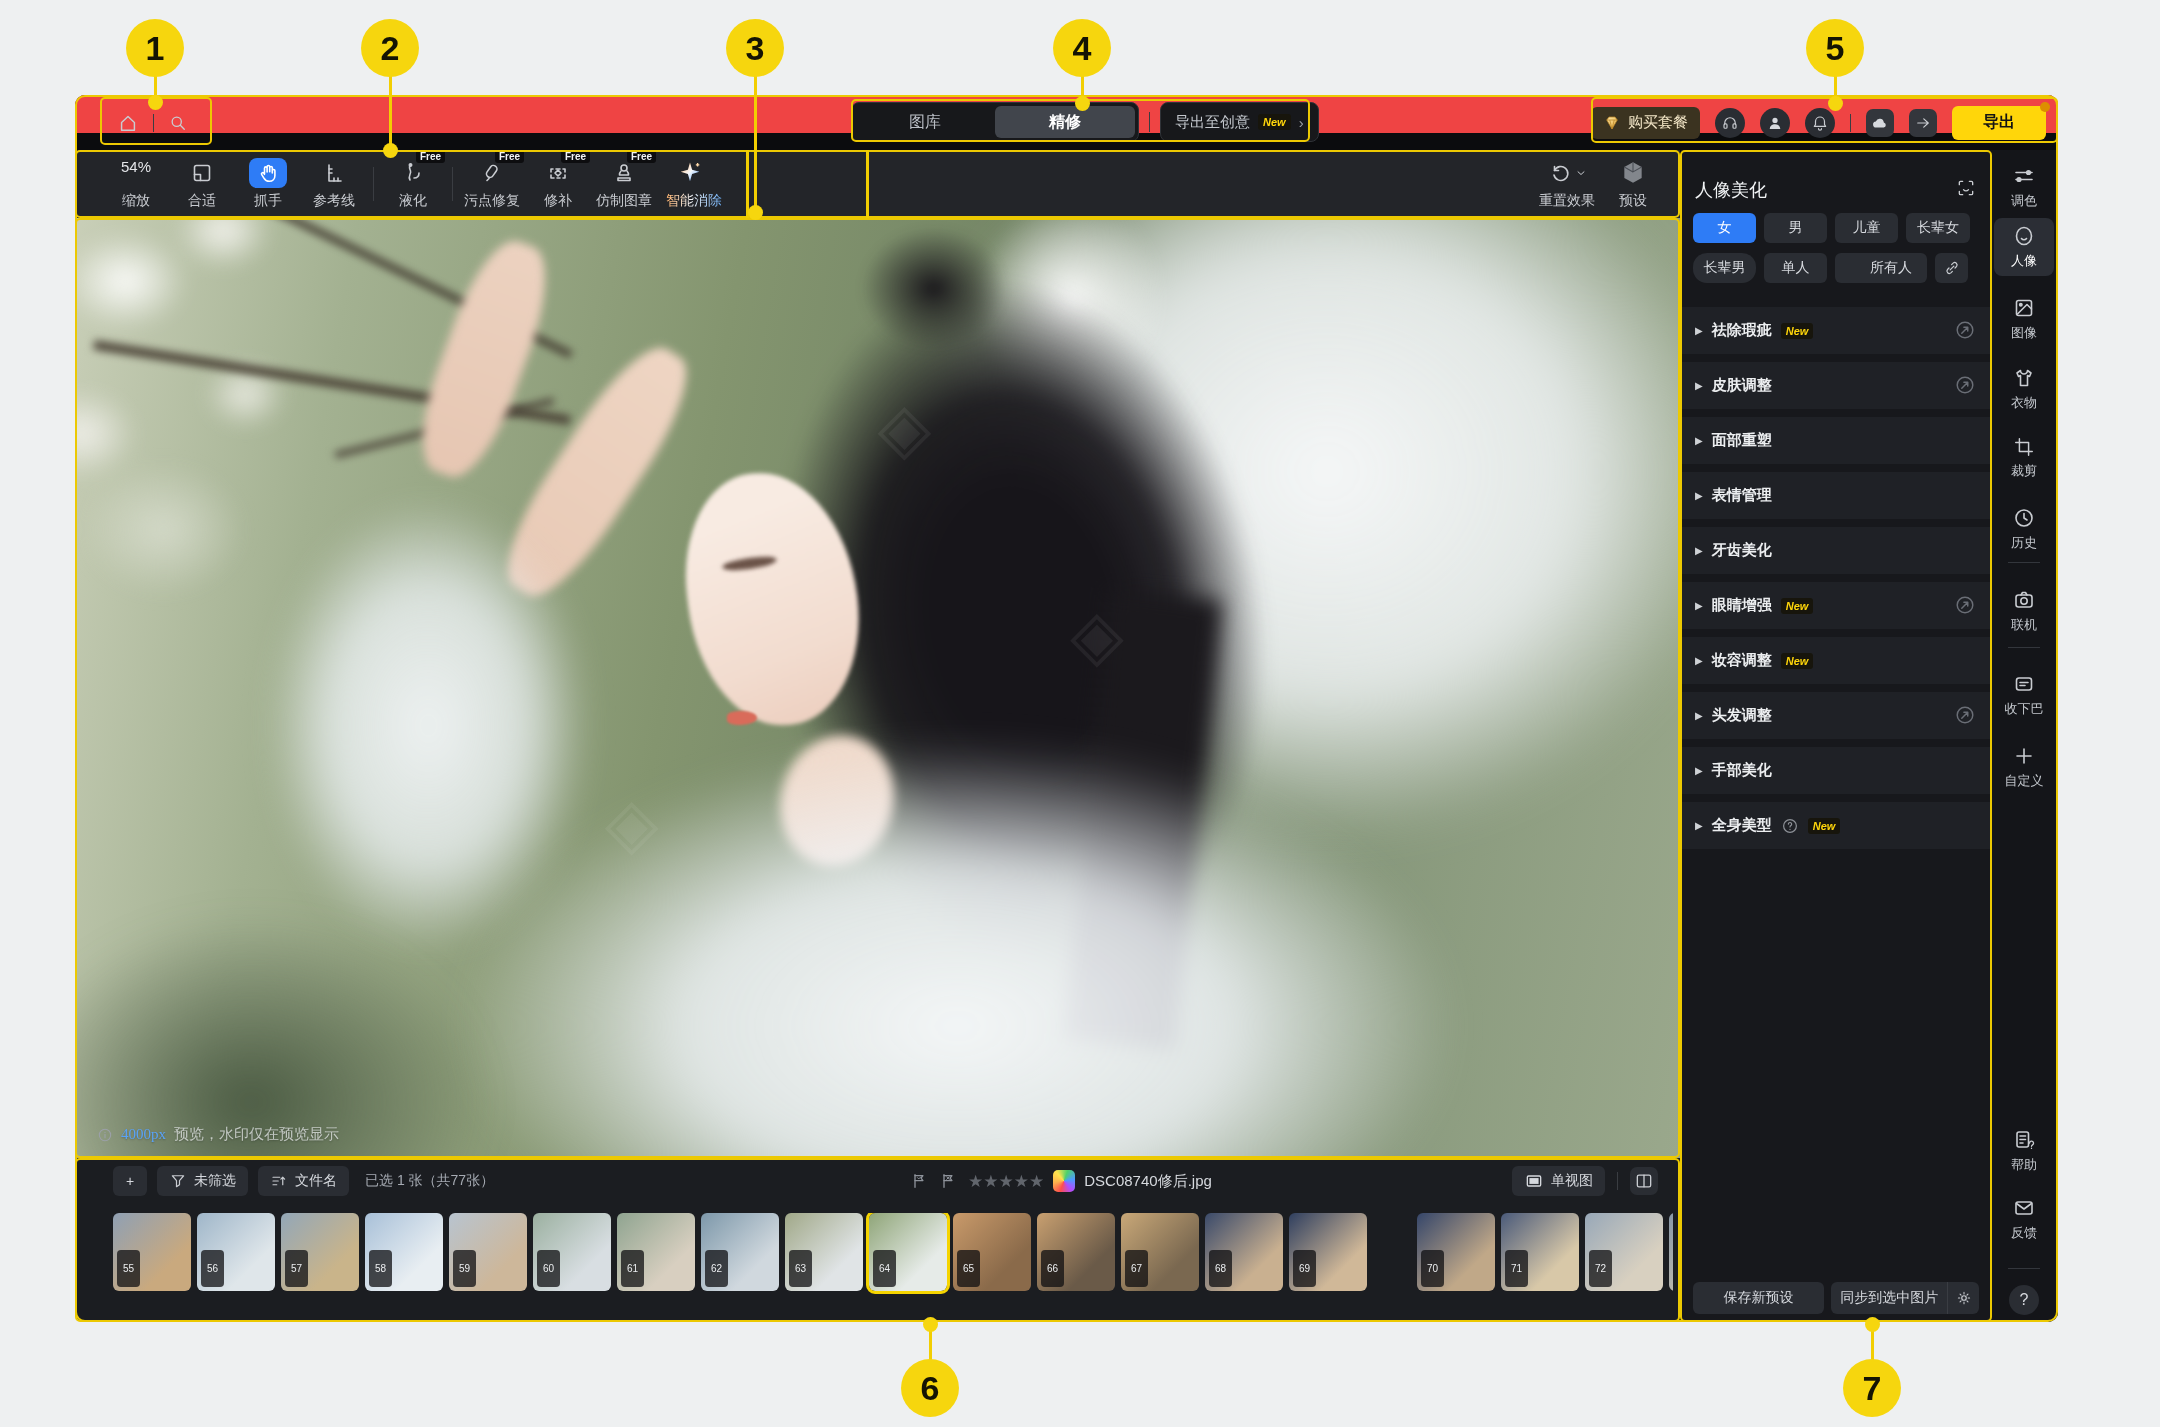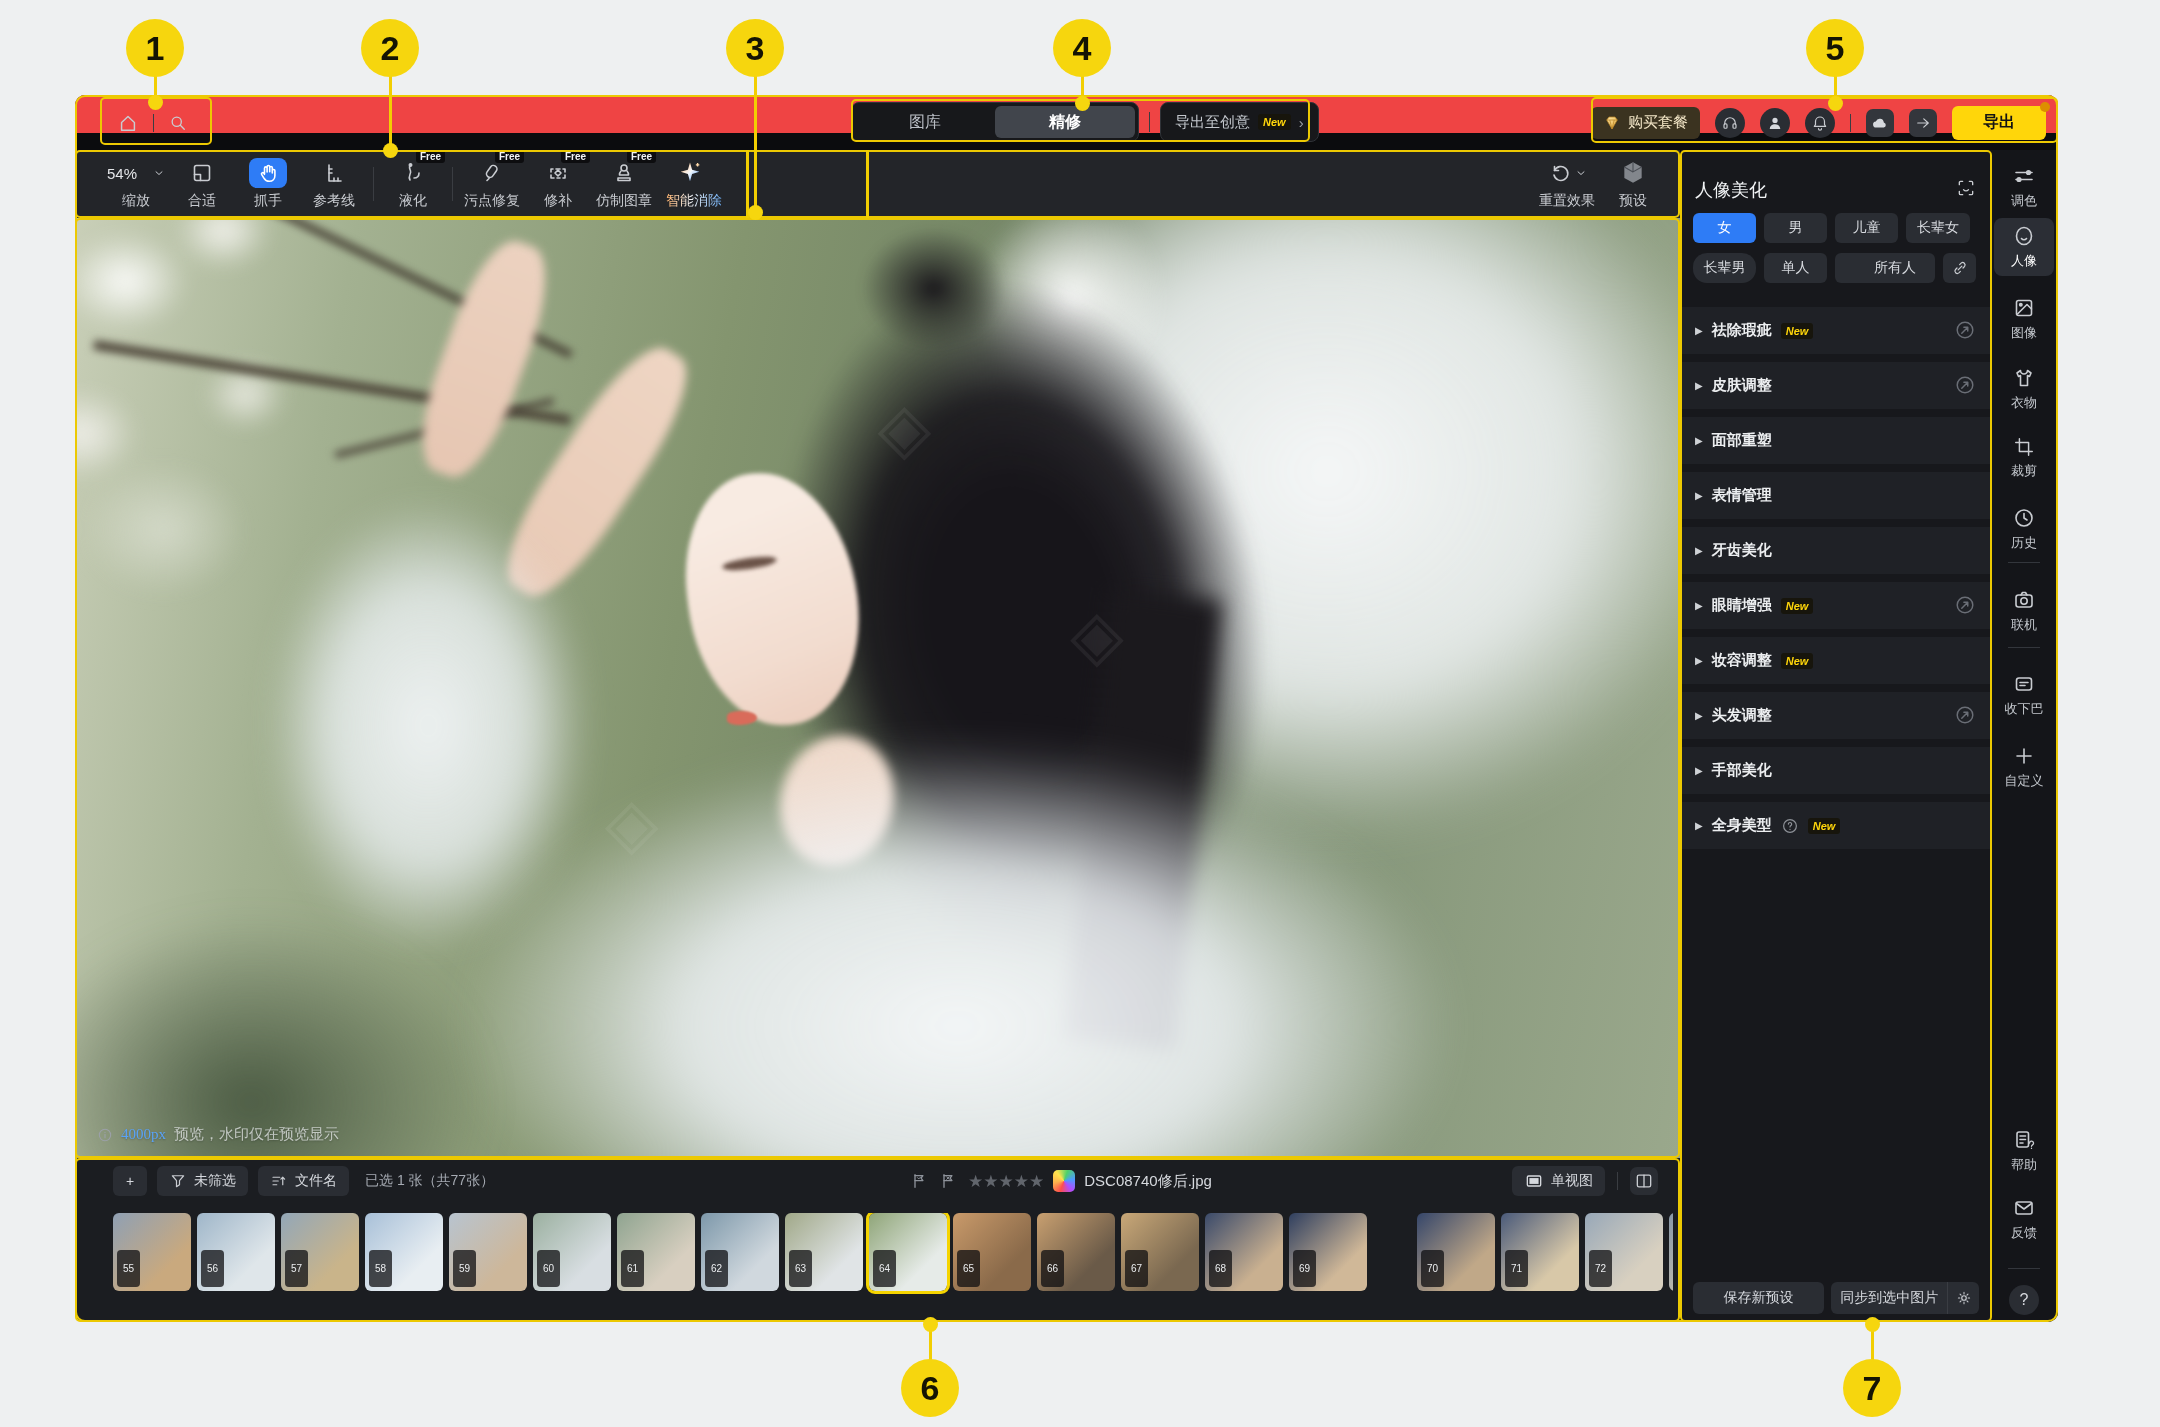--- a/index.html
+++ b/index.html
@@ -41,21 +41,21 @@
   
   #toolbar { position:absolute; left:0; top:55px; width:1605px; height:68px; background:#232529;
              display:flex; align-items:center; }
   .tool { display:flex; flex-direction:column; align-items:center; justify-content:center; gap:4px;
           min-width:66px; height:64px; color:#c9ccd1; font-size:14px; position:relative; }
   .tool .t-ic { height:30px; display:flex; align-items:center; justify-content:center; position:relative; }
   .tool .t-ic.blue { background:#2e7cf6; border-radius:8px; width:38px; }
   .tool .t-ic.blue svg { stroke:#fff; }
   .free-badge { position:absolute; top:-8px; right:-20px; background:#0d0d0f; color:#f2f3f5; font-size:10px;
                 font-weight:bold; border-radius:3px; padding:1px 4px; }
-  .zoom-val { font-size:15px; color:#e3e5e8; display:flex; align-items:center; gap:16px; height:30px; }
+  .zoom-val { font-size:15px; color:#e3e5e8; display:flex; align-items:center; gap:16px; height:30px;flex-direction:column; }
   .ai-label { background:linear-gradient(90deg,#ffb36b 0%,#f4f6f8 45%,#6db3ff 100%);
               -webkit-background-clip:text; background-clip:text; color:transparent;margin-left:8px; }
   .tool-sep { width:1px; height:34px; background:#3a3d42; margin:0 6px; }
   #toolbar-right { position:absolute; right:14px; top:0; height:68px; display:flex; align-items:center; }
 
   
   #canvas { position:absolute; left:0; top:123px; width:1605px; height:940px; overflow:hidden; background:#76876a; }
   .ph { position:absolute; }
   #caption { position:absolute; left:22px; bottom:14px; display:flex; align-items:center; gap:8px;
              font-size:15px; color:rgba(235,238,240,.72); text-shadow:0 1px 2px rgba(0,0,0,.25); z-index:5; }
@@ -555,21 +555,21 @@
           <span>长辈女</span>
         </div>
       </div>
     <div class="gender-row" style="top:103px" id="genders-r2">
         <div class="g-btn" style="width: 63px; border-radius: 14px;">
           <span>长辈男</span>
         </div>
         <div class="g-btn" style="width: 63px;">
           <span>单人</span>
         </div>
-        <div class="g-btn" style="width: 100px; padding-left: 20px;">
+        <div class="g-btn" style="width: 92px; padding-left: 20px;">
           <span>所有人</span>
         </div>
         <div class="g-btn" style="width: 33px;">
           <span class="icon">
             <svg width="18" height="18" viewBox="0 0 24 24" fill="none" stroke="#c9ccd1" stroke-width="1.6" stroke-linecap="round" stroke-linejoin="round">
               <path d="M9.5 14.5 14.5 9.5"></path>
               <path d="M8 12l-2 2a3.2 3.2 0 0 0 4.5 4.5l2-2M16 12l2-2a3.2 3.2 0 0 0-4.5-4.5l-2 2"></path>
             </svg>
           </span>
         </div>

